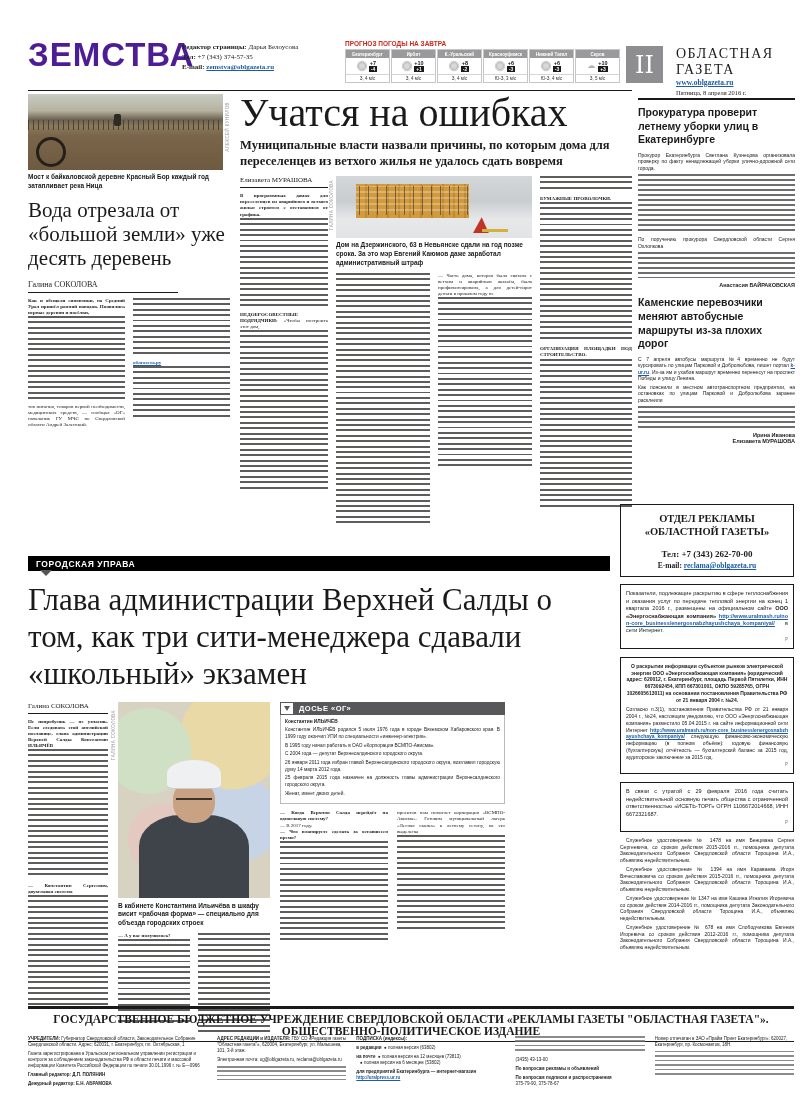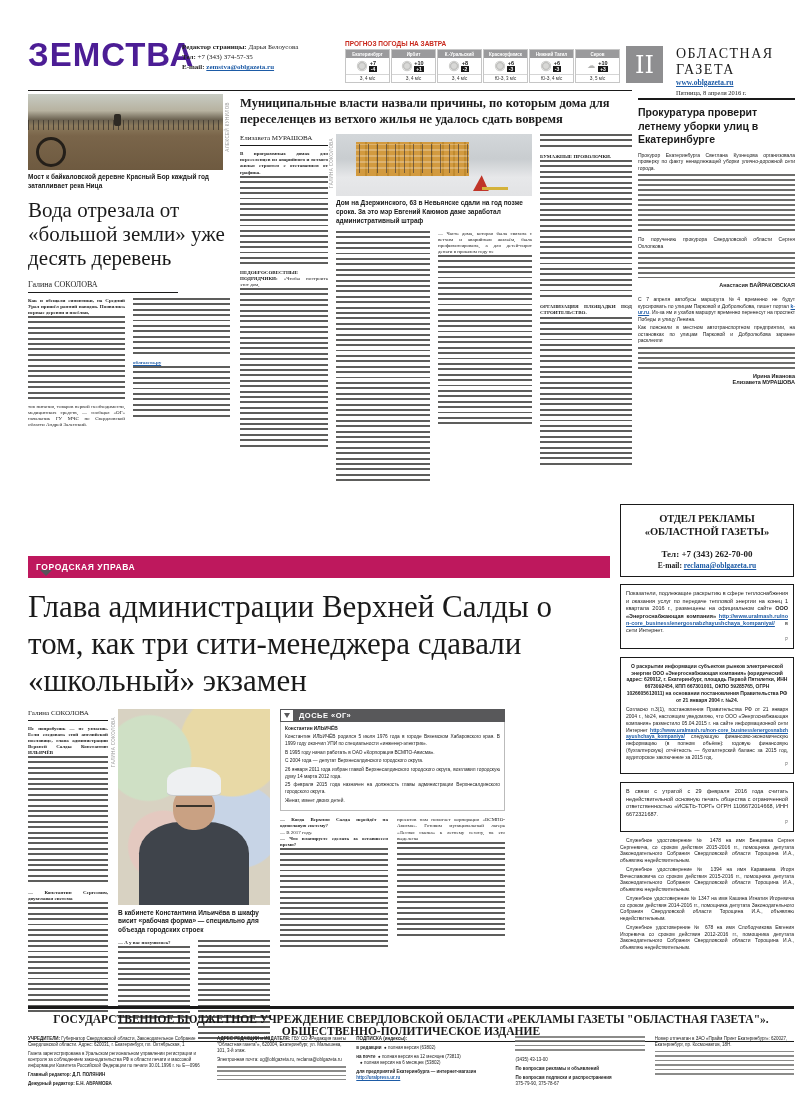--- a/index.html
+++ b/index.html
@@ -85,21 +85,21 @@
 
   .dept-box { border:1px solid #1a1a1a; text-align:center; padding:7px 4px 6px 4px; }
   .dept-line { font-size:10.5px; font-weight:bold; line-height:1.25; }
   .dept-phone { font-size:9px; font-weight:bold; margin-top:11px; }
   .dept-mail { font-size:7.5px; margin-top:2px; }
   .adbox { border:1px solid #1a1a1a; padding:5px; font-family:"Liberation Sans",sans-serif; font-size:5.5px; line-height:1.35; }
   .admark { text-align:right; font-size:4.5px; color:#777; margin-top:2px; font-family:"Liberation Sans",sans-serif; }
   .notice { font-family:"Liberation Sans",sans-serif; font-size:5px; line-height:1.3; text-align:justify; text-indent:6px; margin-top:3px; }
 
   
-  .uprava-bar { background:#be185d; height:22px; display:flex; align-items:center; position:relative; }
+  .uprava-bar { background:#000000; height:15px; display:flex; align-items:center; position:relative; }
   .uprava-label { color:#fff; font-family:"Liberation Sans",sans-serif; font-weight:bold; font-size:8.5px; letter-spacing:.6px; padding-left:8px; }
   .uprava-tri { position:absolute; left:12px; top:14px; width:0; height:0; border-left:6px solid transparent; border-right:6px solid transparent; border-top:6px solid #55555a; }
   .h-uprava { font-size:31px; line-height:1.2; margin-top:10px; }
   .dossier-head { background:#58585a; color:#fff; display:flex; align-items:center; height:13px; }
   .dossier-tri { width:14px; height:13px; background:#fff; border:1px solid #58585a; display:flex; align-items:center; justify-content:center; }
   .dossier-tri span { width:0; height:0; border-left:3.5px solid transparent; border-right:3.5px solid transparent; border-top:5px solid #58585a; }
   .dossier-title { font-family:"Liberation Sans",sans-serif; font-weight:bold; font-size:7.5px; padding-left:5px; letter-spacing:.5px; }
   .dossier-body { border:1px solid #bbb; border-top:none; padding:4px; font-family:"Liberation Sans",sans-serif; font-size:4.8px; line-height:1.32; text-align:justify; }
   .dossier-body p { margin-bottom:2.5px; }
   .q { font-weight:bold; }
@@ -222,20 +222,21 @@
     <p class="body5 just b">Как и обещали синоптики, на Средний Урал пришёл ранний паводок. Появились первые деревни и посёлки,</p>
     <div class="gk" style="height:84px;"></div>
     <p class="body5 just">тов питания, товаров первой необходимости, медицинских средств, — сообщал «ОГ» начальник ГУ МЧС по Свердловской области Андрей Заленский.</p>
     <div class="gk" style="height:58px;"></div>
     <p class="body5"><span class="link" style="font-size:5px;">облгазета.ру</span></p>
     <div class="gk" style="height:52px;"></div>
   </div>
 </div>
 
 <div class="abs" style="left:240px; top:92px; width:392px;">
+  <div class="h-main">Учатся на ошибках</div>
   <div class="h-sub">Муниципальные власти назвали причины, по которым дома для переселенцев из ветхого жилья не удалось сдать вовремя</div>
   <div style="display:flex; gap:8px; margin-top:7px; height:372px;">
     <div style="width:88px;">
       <div class="byline" style="font-size:7px;">Елизавета МУРАШОВА</div>
       <p class="body5 just b">В программных домах для переселенцев из аварийного и ветхого жилья строятся с отставанием от графика.</p>
       <div class="gk" style="height:90px;"></div>
       <p class="body5 just"><span class="b">НЕДОБРОСОВЕСТНЫЕ ПОДРЯДЧИКИ:</span>
         <span>«Чтобы построить этот дом,</span></p>
       <div class="gk" style="height:160px;"></div>
     </div>
@@ -274,20 +275,21 @@
 <div class="abs" style="left:638px; top:92px; width:157px;">
   <div class="thickrule"></div>
   <div class="sb-h">Прокуратура проверит летнему уборки улиц в Екатеринбурге</div>
   <div class="sb-body just">
     <p>Прокурор Екатеринбурга Светлана Кузнецова организовала проверку по факту ненадлежащей уборки улично-дорожной сети города.</p>
     <div class="gks" style="height:58px; margin-top:3px;"></div>
     <p>По поручению прокурора Свердловской области Сергея Охлопкова</p>
     <div class="gks" style="height:26px; margin-top:3px;"></div>
   </div>
   <div class="sig" style="margin:3px 0 8px 0;">Анастасия БАЙРАКОВСКАЯ</div>
+  <div class="sb-h">Каменские перевозчики меняют автобусные маршруты из-за плохих дорог</div>
   <div class="sb-body just">
     <p><span>С 7 апреля автобусы маршрута №4 временно не будут курсировать по улицам Парковой и Добролюбова, пишет портал </span><span class="link" style="font-size:5px;">k-ur.ru</span><span>. Из-за ям и ухабов маршрут временно перенесут на проспект Победы и улицу Ленина.</span></p>
     <p style="margin-top:2px;">Как пояснили в местном автотранспортном предприятии, на остановках по улицам Парковой и Добролюбова заранее расклеили</p>
     <div class="gks" style="height:22px; margin-top:3px;"></div>
   </div>
   <div class="sig" style="margin-top:3px;">Ирина Иванова</div>
   <div class="sig">Елизавета МУРАШОВА</div>
 </div>
 
 <div class="abs" style="left:620px; top:504px; width:174px;">

